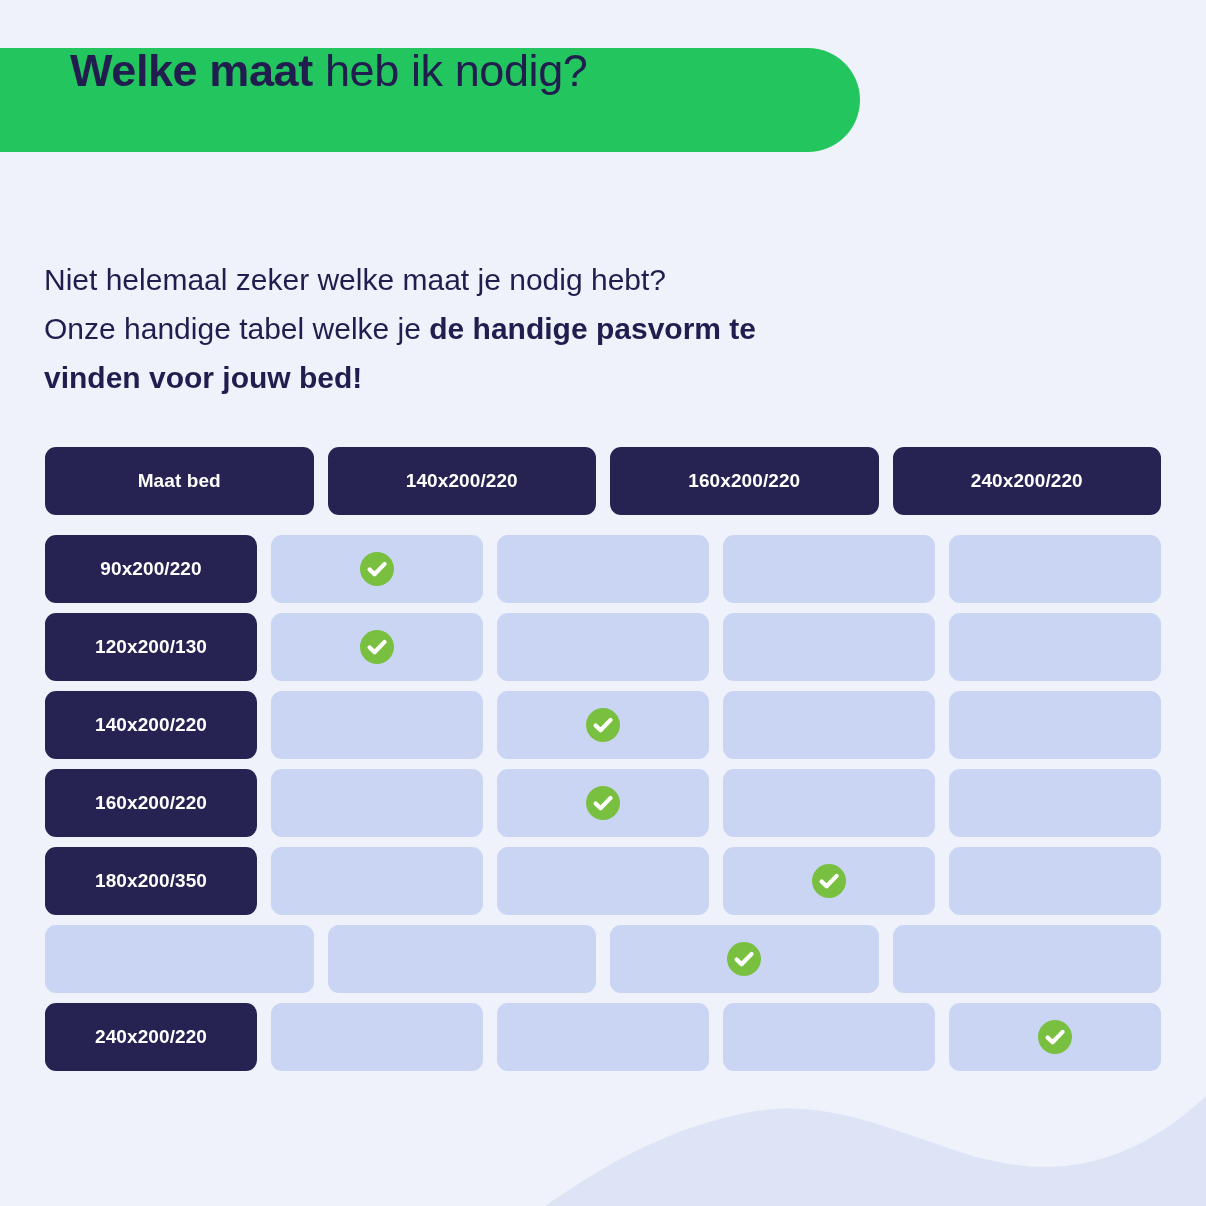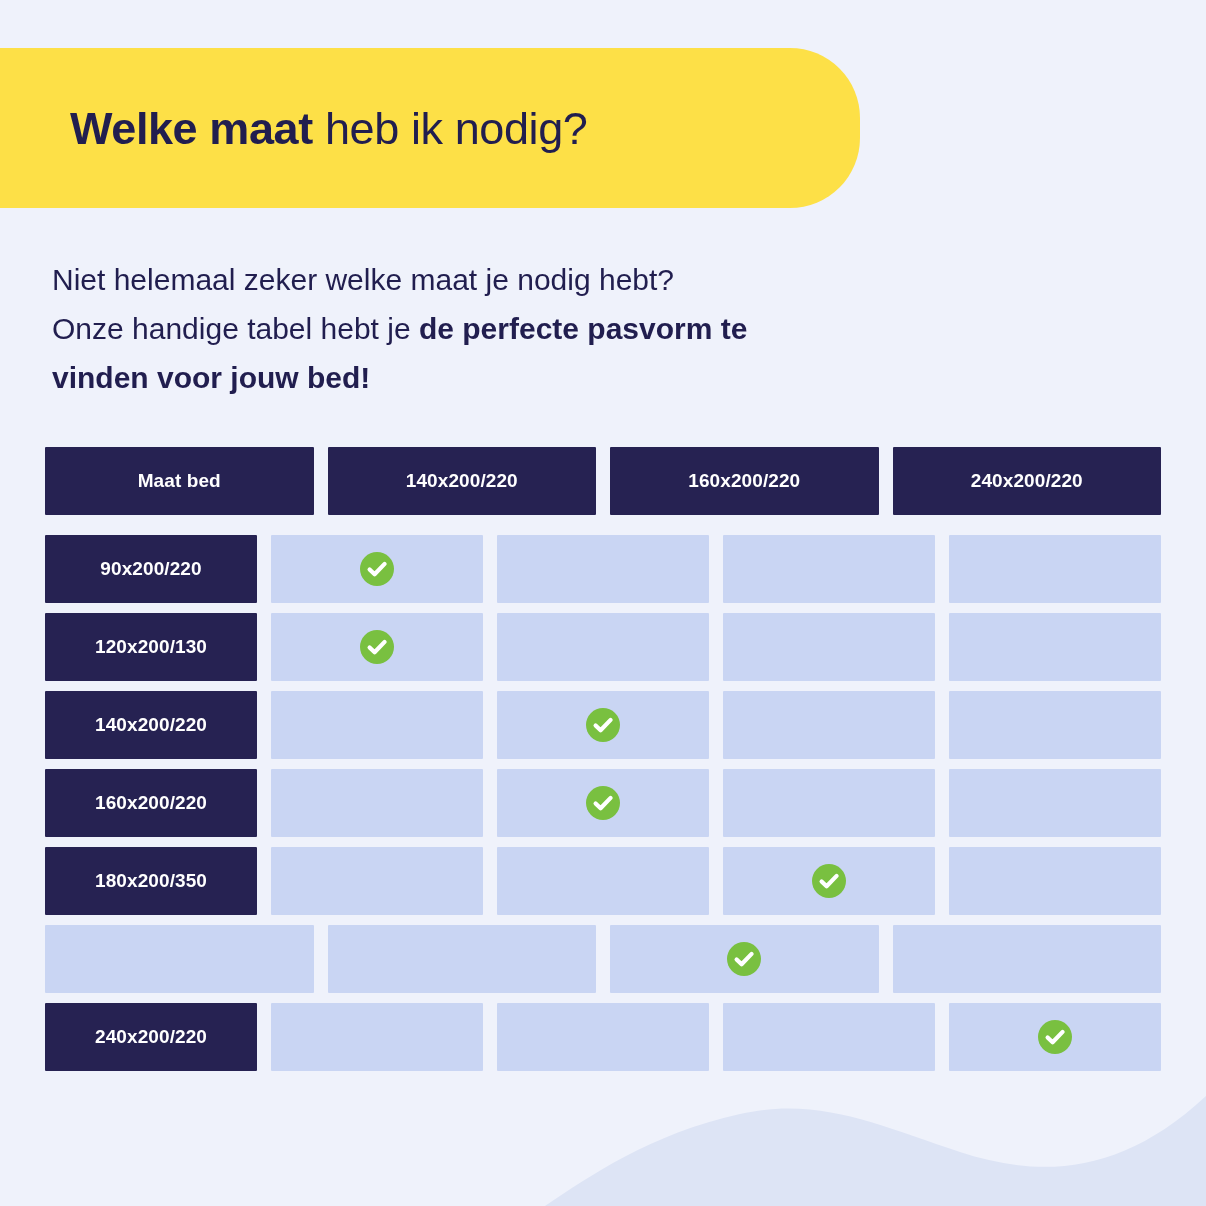--- a/index.html
+++ b/index.html
@@ -27,44 +27,43 @@
     z-index: 0;
     pointer-events: none;
   }
 
   
   #header-banner {
     position: absolute;
     left: 0;
     top: 48px;
     width: 860px;
-    height: 160px;
-    background: #fde047;
+    height: 104px;
+    background: #22c55e;
     border-top-right-radius: 70px;
     border-bottom-right-radius: 70px;
     display: flex;
-    align-items: center;
     z-index: 2;
   }
 
   #page-title {
     margin-left: 70px;
     font-size: 45px;
     line-height: 1;
     letter-spacing: -0.4px;
     color: #211e4f;
     white-space: nowrap;
   }
   #page-title .t-bold { font-weight: 700; }
   #page-title .t-light { font-weight: 400; }
 
   
   #intro-block {
     position: absolute;
-    left: 52px;
+    left: 44px;
     top: 255px;
     width: 960px;
     z-index: 2;
     font-size: 30px;
     line-height: 49px;
     color: #211e4f;
   }
   #intro-block .i-reg { font-weight: 400; }
   #intro-block .i-bold { font-weight: 700; }
 
@@ -81,21 +80,21 @@
   }
 
   .table-row {
     display: flex;
     gap: 14px;
     height: 68px;
   }
 
   .cell {
     flex: 1 1 0;
-    border-radius: 1px;
+    border-radius: 11px;
     display: flex;
     align-items: center;
     justify-content: center;
     position: relative;
   }
 
   .cell-head {
     background: #262252;
     color: #ffffff;
     font-weight: 700;
@@ -134,21 +133,21 @@
   <h1 id="page-title">
     <span class="t-bold">Welke maat</span><span class="t-light"> heb ik nodig?</span>
   </h1>
 </div>
 
 <div id="intro-block">
   <div>
     <span class="i-reg">Niet helemaal zeker welke maat je nodig hebt?</span>
   </div>
   <div>
-    <span class="i-reg">Onze handige tabel hebt je </span><span class="i-bold">de perfecte pasvorm te</span>
+    <span class="i-reg">Onze handige tabel welke je </span><span class="i-bold">de handige pasvorm te</span>
   </div>
   <div>
     <span class="i-bold">vinden voor jouw bed!</span>
   </div>
 </div>
 
 <div id="size-table">
 
   <div class="table-row">
     <div class="cell cell-head">Maat bed</div>

